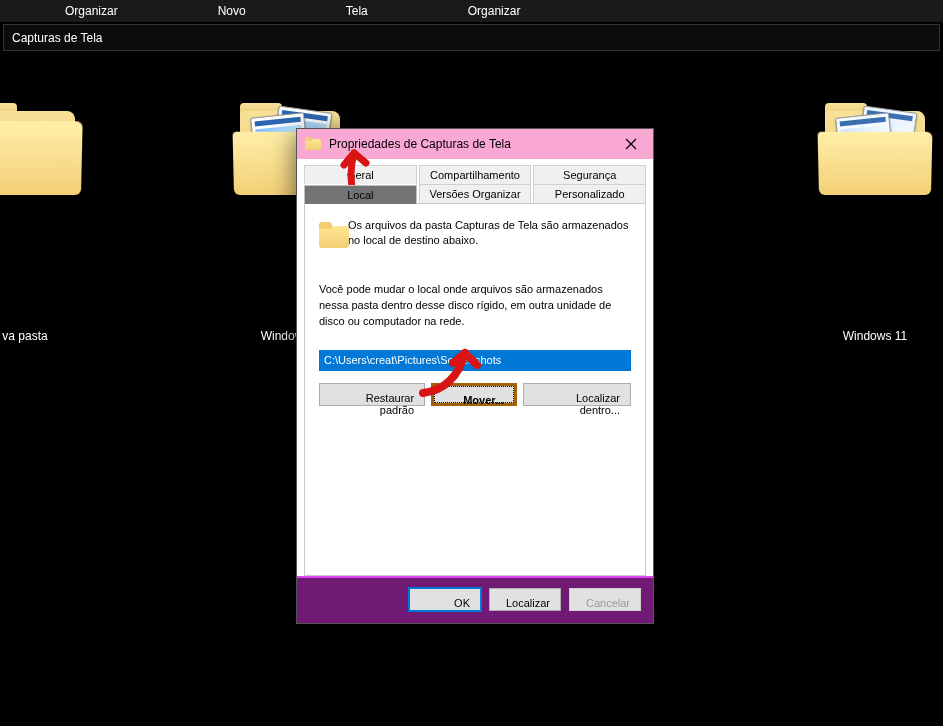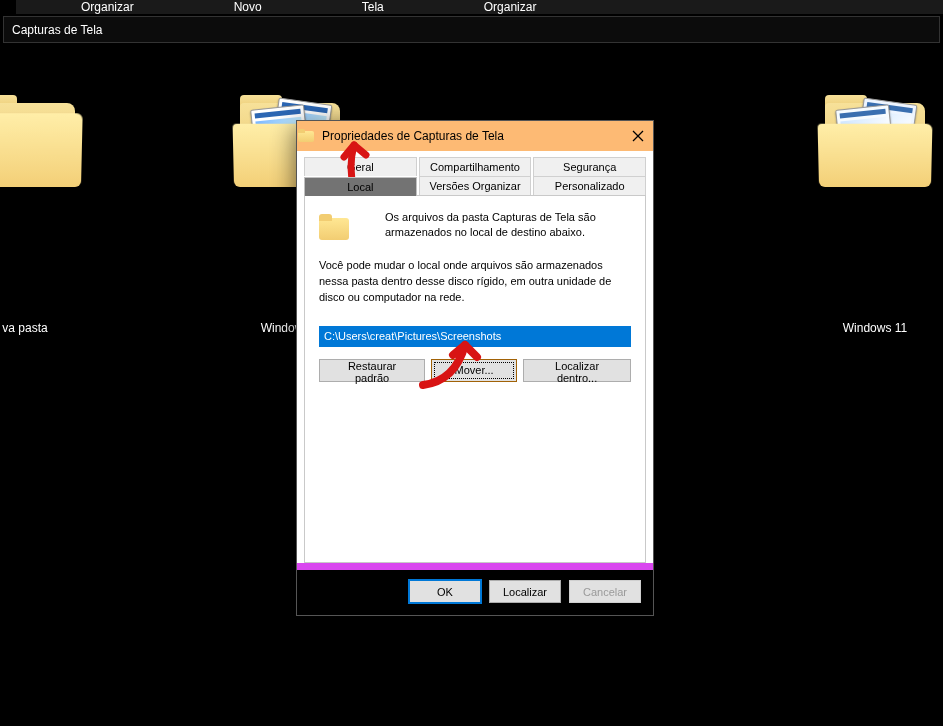--- a/index.html
+++ b/index.html
@@ -1,25 +1,24 @@
 <!DOCTYPE html>
 <html><head>
   <meta charset="utf-8">
   <style>
     * { margin: 0; padding: 0; box-sizing: border-box; font-family: "Segoe UI", Tahoma, sans-serif; }
     body { width: 943px; height: 726px; background: #000; overflow: hidden; position: relative; }
 
     
     .menubar {
-      height: 14px;
+      height: 22px;
       background: #1a1a1a;
       display: flex;
       align-items: center;
       padding: 0 15px;
-      margin-left: 16px;
     }
     .menubar-item {
       color: #fff;
       font-size: 12px;
       padding: 0 50px;
       cursor: pointer;
     }
 
     
     .locationbar {
@@ -113,22 +112,22 @@
       background: #fff;
       border: 1px solid #555;
       box-shadow: 0 6px 24px rgba(0,0,0,.6);
       display: flex;
       flex-direction: column;
     }
     .dialog-titlebar {
       height: 30px;
       display: flex;
       align-items: center;
-      padding: 0 1px;
-      background: #fdba74;
+      padding: 0 8px;
+      background: #f9a8d4;
     }
     .dialog-title-icon {
       width: 16px; height: 14px; margin-right: 8px;
       position: relative;
     }
     .dialog-title-icon::before {
       content: ""; position: absolute; top: 2px; left: 0;
       width: 16px; height: 11px;
       background: linear-gradient(180deg,#ffe793,#f2cd72);
       border-radius: 2px;
@@ -193,26 +192,26 @@
       width: 30px; height: 22px;
       background: linear-gradient(180deg,#ffe793,#f2cd72);
       border-radius: 3px;
     }
     .tc-icon::after {
       content: ""; position: absolute; top: 0; left: 0;
       width: 13px; height: 7px;
       background: #f2cd72; border-radius: 3px 3px 0 0;
     }
     .tc-heading {
-      margin-left: 66px;
+      margin-left: 29px;
       line-height: 1.35;
       min-height: 36px;
     }
     .tc-body {
-      margin-top: 12px;
+      margin-top: 28px;
       line-height: 1.45;
     }
     .path-input {
       margin-top: 20px;
       width: 100%;
       height: 21px;
       border: 1px solid #0078d7;
       font-size: 11px;
       padding: 0 4px;
       color: #fff;
@@ -224,39 +223,41 @@
       display: flex;
       gap: 6px;
       margin-top: 12px;
     }
     .btnrow button,
     .dlg-footer button {
       height: 23px;
       font-size: 11px;
       background: #e1e1e1;
       border: 1px solid #adadad;
-      padding: 0 10px;
+      padding: 8px 10px;
       cursor: pointer;
       min-width: 86px;
+      text-align: right;
     }
     .btnrow button:first-child,
     .btnrow button:last-child { min-width: 92px; }
     .btnrow button.focused {
-      border: 1px solid #a16207;
+      border: 3px solid #a16207;
       outline: 1px dotted #000;
       outline-offset: -4px;
+      font-weight: bold;
     }
 
     .dlg-footer {
       padding: 10px 12px 12px;
       display: flex;
       justify-content: flex-end;
       gap: 8px;
-      background: #000000;
-      border-top: 7px solid #d946ef;
+      background: #701a75;
+      border-top: 2px solid #d946ef;
     }
     .dlg-footer .ok {
       border: 1px solid #0078d7;
       outline: 1px solid #0078d7;
       min-width: 72px;
     }
     .dlg-footer button { min-width: 72px; }
     .dlg-footer .disabled { color: #9a9a9a; border-color: #cfcfcf; cursor: default; }
 
     

